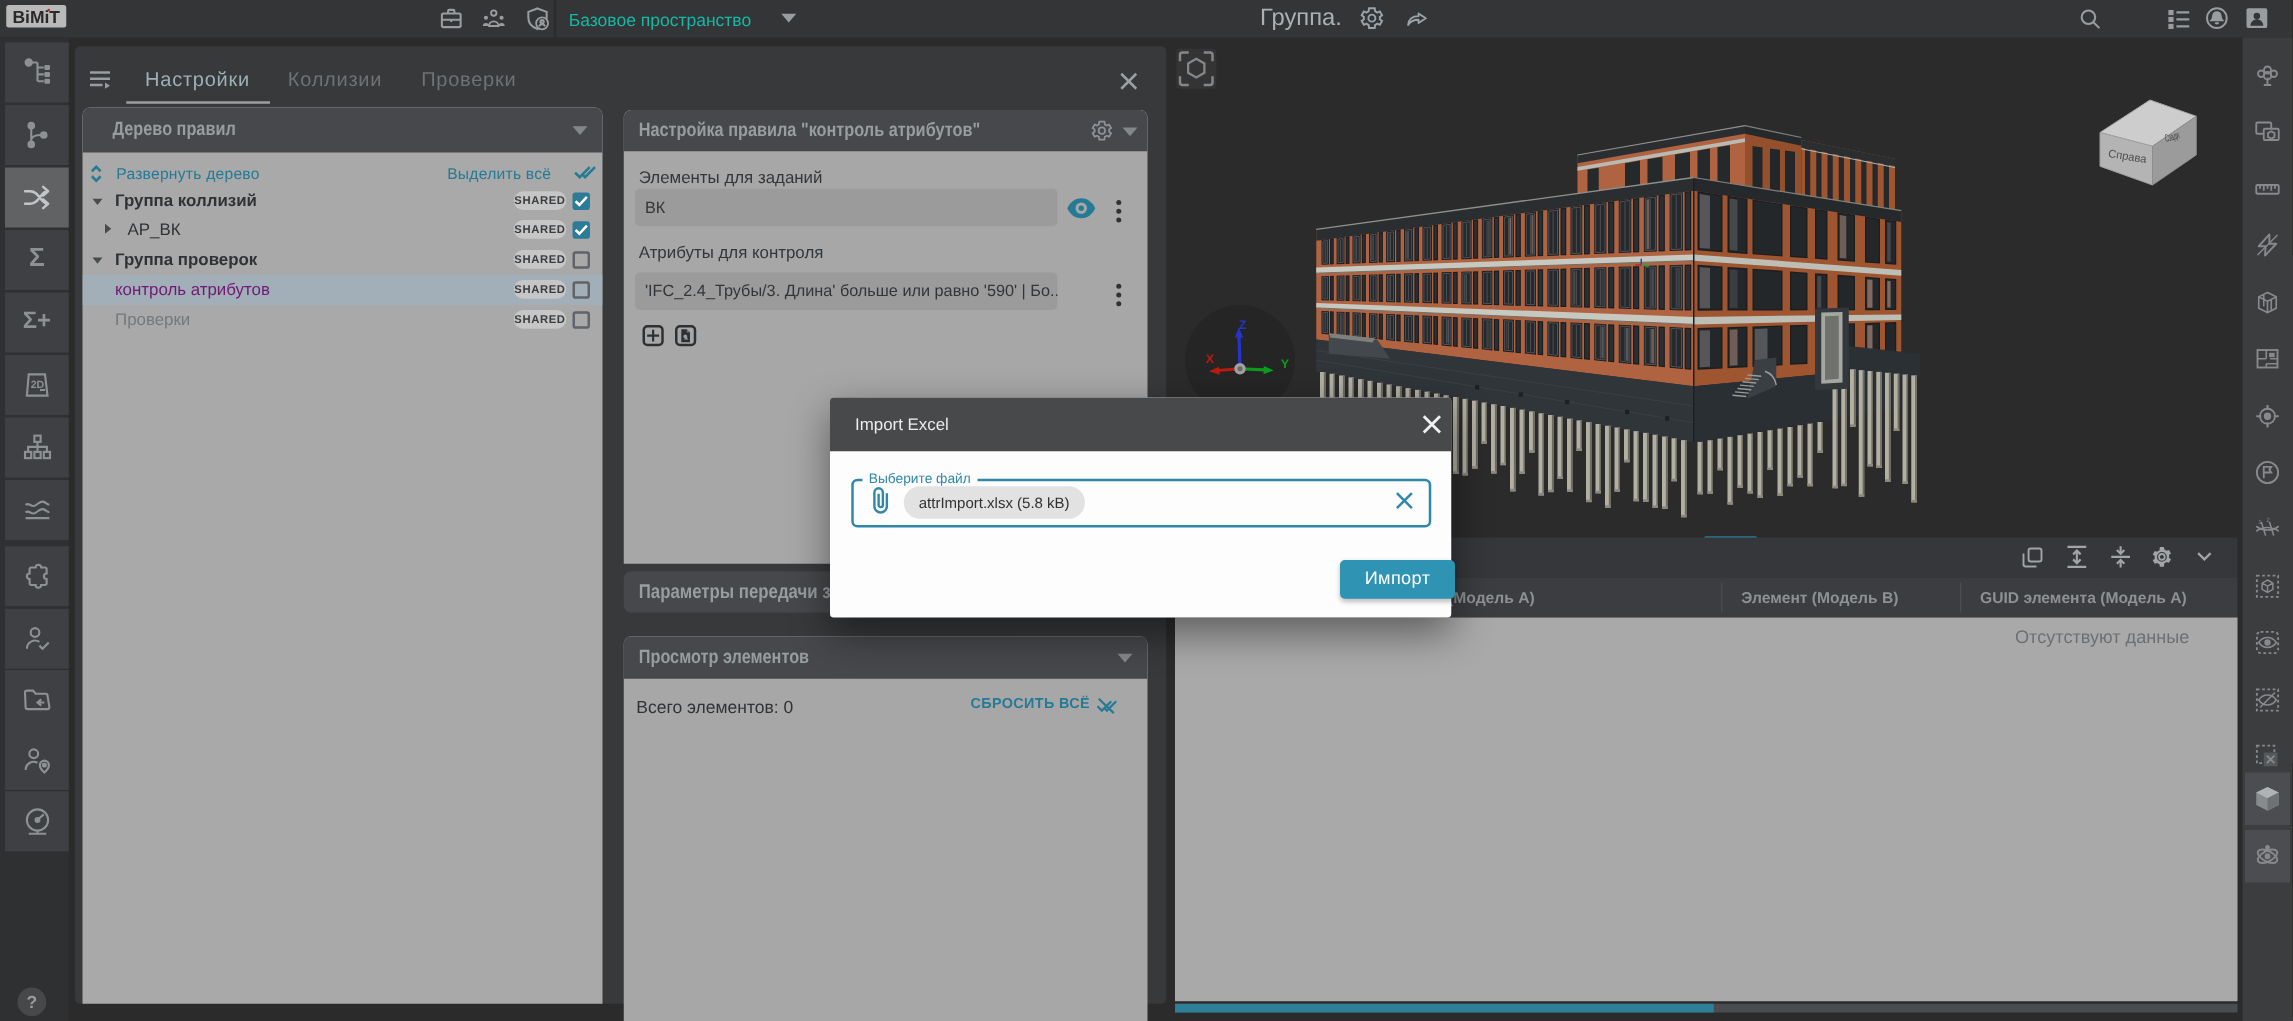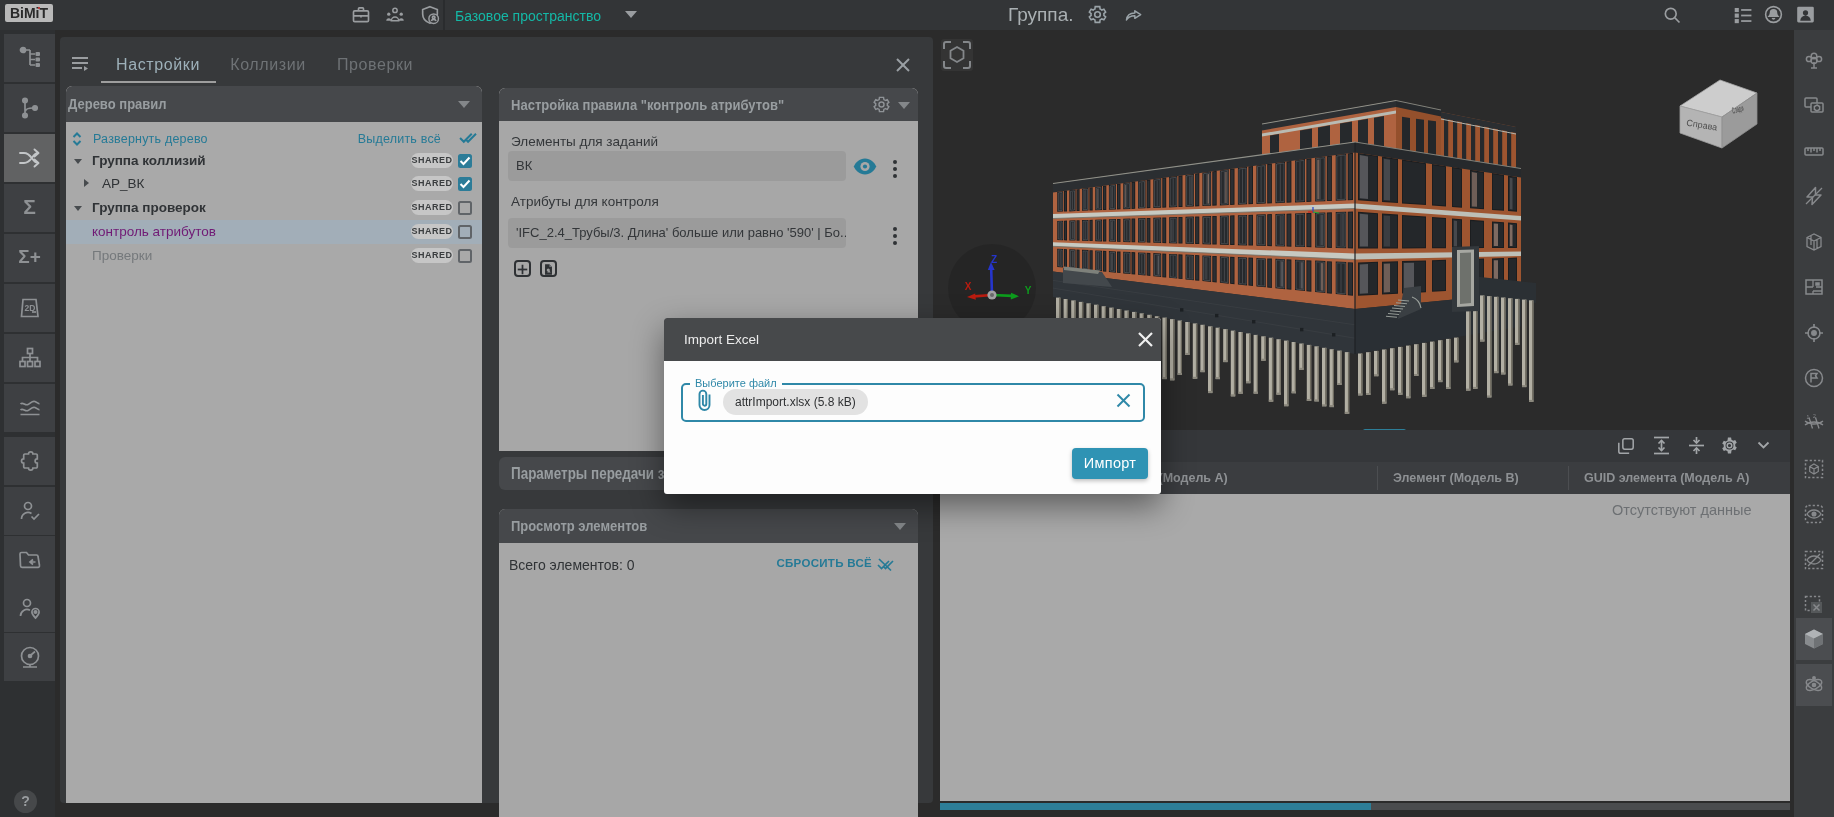--- a/index.html
+++ b/index.html
@@ -23,21 +23,21 @@
   #qmark { position:absolute; left:14px; top:760px; width:23px; height:23px; border-radius:50%;
      background:#46484a; color:#9a9da0; font-size:14px; font-weight:bold; text-align:center; line-height:23px;}
   
   #panel { position:absolute; left:60px; top:37px; width:873px; height:766px; background:#37393b; border-radius:4px; }
   .tab { position:absolute; top:19px; font-size:16px; letter-spacing:0.6px; }
   #tabline { position:absolute; left:40.5px; top:44px; width:115px; height:2px; background:#9e9e9e; }
   
   #treecard { position:absolute; left:6px; top:49px; width:416px; height:717px; background:#a9a9a9; border-radius:6px 6px 0 0; overflow:hidden;}
   .cardhead { background:#46484b; color:#989da0; font-size:15.5px; font-weight:bold; position:relative; }
   .hx { display:inline-block; transform:scaleX(0.84); transform-origin:0 50%; white-space:nowrap; }
-  #treehead { height:36px; line-height:36px; padding-left:2px; border-radius:6px 6px 0 0; }
+  #treehead { height:36px; line-height:36px; padding-left:24px; border-radius:6px 6px 0 0; }
   .caret { position:absolute; width:0; height:0; border-left:6px solid transparent; border-right:6px solid transparent; border-top:7px solid #84878a; }
   .trow { position:absolute; left:0; width:416px; height:24px; font-size:13.5px; color:#303336; }
   .shared { position:absolute; left:345px; top:4px; width:42px; height:15px; background:#c6c6c6; border-radius:8px;
     color:#3a3d3f; font-size:9px; font-weight:bold; letter-spacing:0.5px; text-align:center; line-height:15px; }
   .cb { position:absolute; left:392px; top:4.5px; width:14px; height:14px; border-radius:2.5px; }
   .cb.on { background:#2c7c98; }
   .cb.off { border:2px solid #606468; }
   .cb svg { position:absolute; left:1px; top:2px; }
   
   #setcard { position:absolute; left:439px; top:51px; width:419px; height:363px; background:#a7a7a7; border-radius:6px 6px 0 0; overflow:hidden; }
@@ -67,21 +67,21 @@
   .rtile svg { position:absolute; left:50%; top:50%; transform:translate(-50%,-50%); }
   
   #modal { position:absolute; left:664px; top:318px; width:497px; height:176px; background:#fdfdfd;
      box-shadow:0 12px 32px rgba(0,0,0,0.45); border-radius:3px; }
   #mhead { position:absolute; left:0; top:0; width:497px; height:43px; background:#47494b; border-radius:3px 3px 0 0;
      color:#ececec; font-size:13.5px; line-height:43px; padding-left:20px; }
   #minput { position:absolute; left:17px; top:65px; width:464px; height:39px; border:2px solid #2f88a8; border-radius:5px; }
   #mlegend { position:absolute; left:26px; top:59px; background:#fdfdfd; padding:0 5px; font-size:11px; color:#2f88a8; }
   #mchip { position:absolute; left:59px; top:71px; height:26px; background:#e2e2e2; border-radius:14px;
      font-size:12px; color:#2f3133; line-height:26px; padding:0 12px; }
-  #mbtn { position:absolute; left:408px; top:130px; width:76px; height:31px; background:#2f93b4; border-radius:4px;
+  #mbtn { position:absolute; left:408px; top:130px; width:92px; height:31px; background:#2f93b4; border-radius:4px;
      color:#fff; font-size:14.5px; text-align:center; line-height:31px; letter-spacing:0.3px; box-shadow:0 2px 4px rgba(0,0,0,0.25);}
 </style>
 </head>
 <body>
 <div id="page">
 
   <svg class="abs" style="left:930px; top:30px;" width="864" height="400" viewBox="0 0 864 400">
 <polygon points="511.0,82.0 586.0,97.0 586.0,142.0 511.0,128.0" fill="#9e5530"></polygon>
 <polygon points="514.0,84.6 518.2,84.8 518.2,126.6 514.0,126.6" fill="#26292c"></polygon>
 <polygon points="523.0,86.4 527.2,86.6 527.2,128.2 523.0,128.2" fill="#26292c"></polygon>

